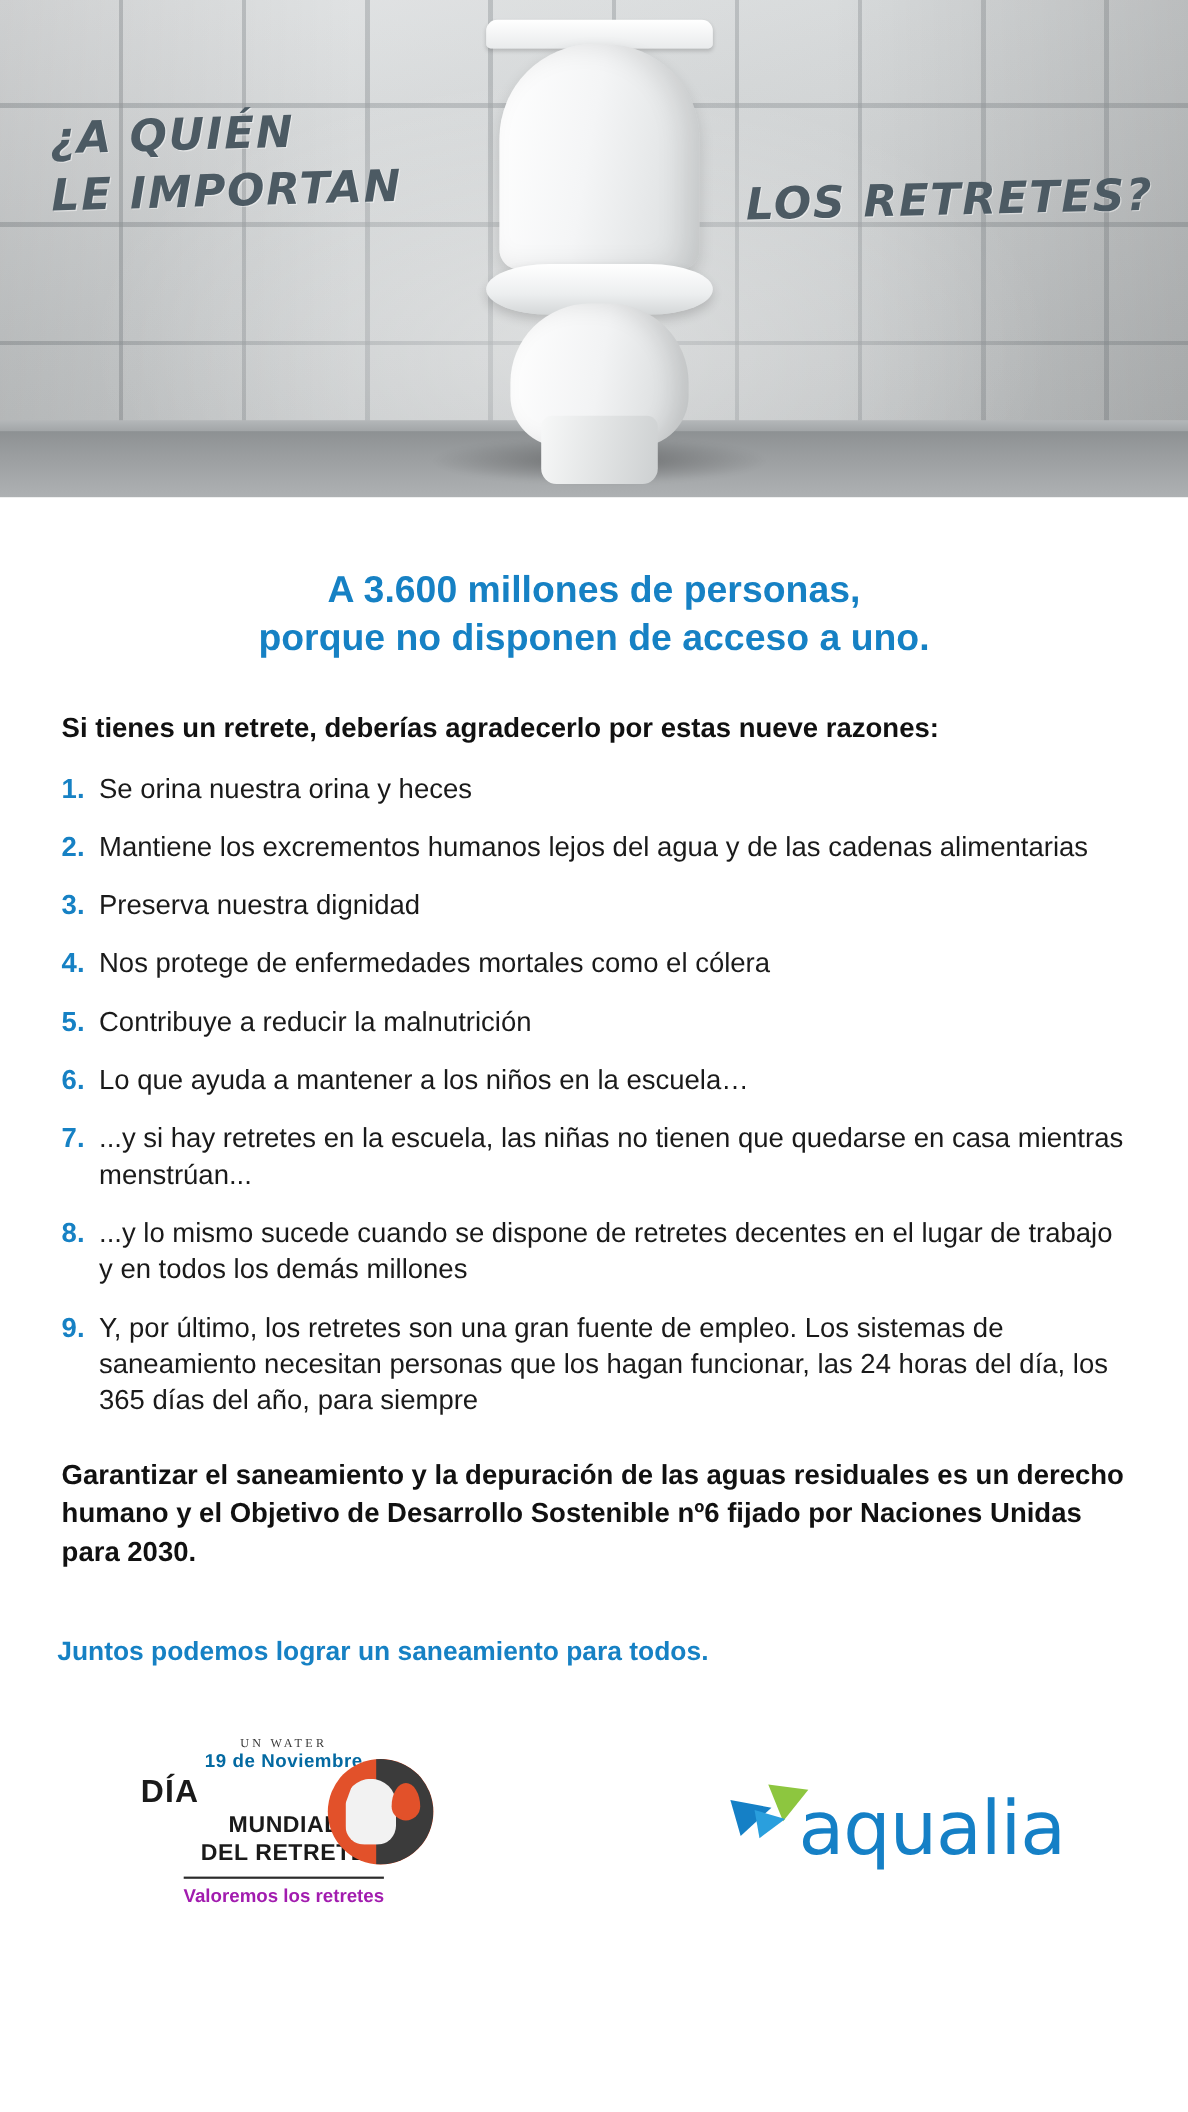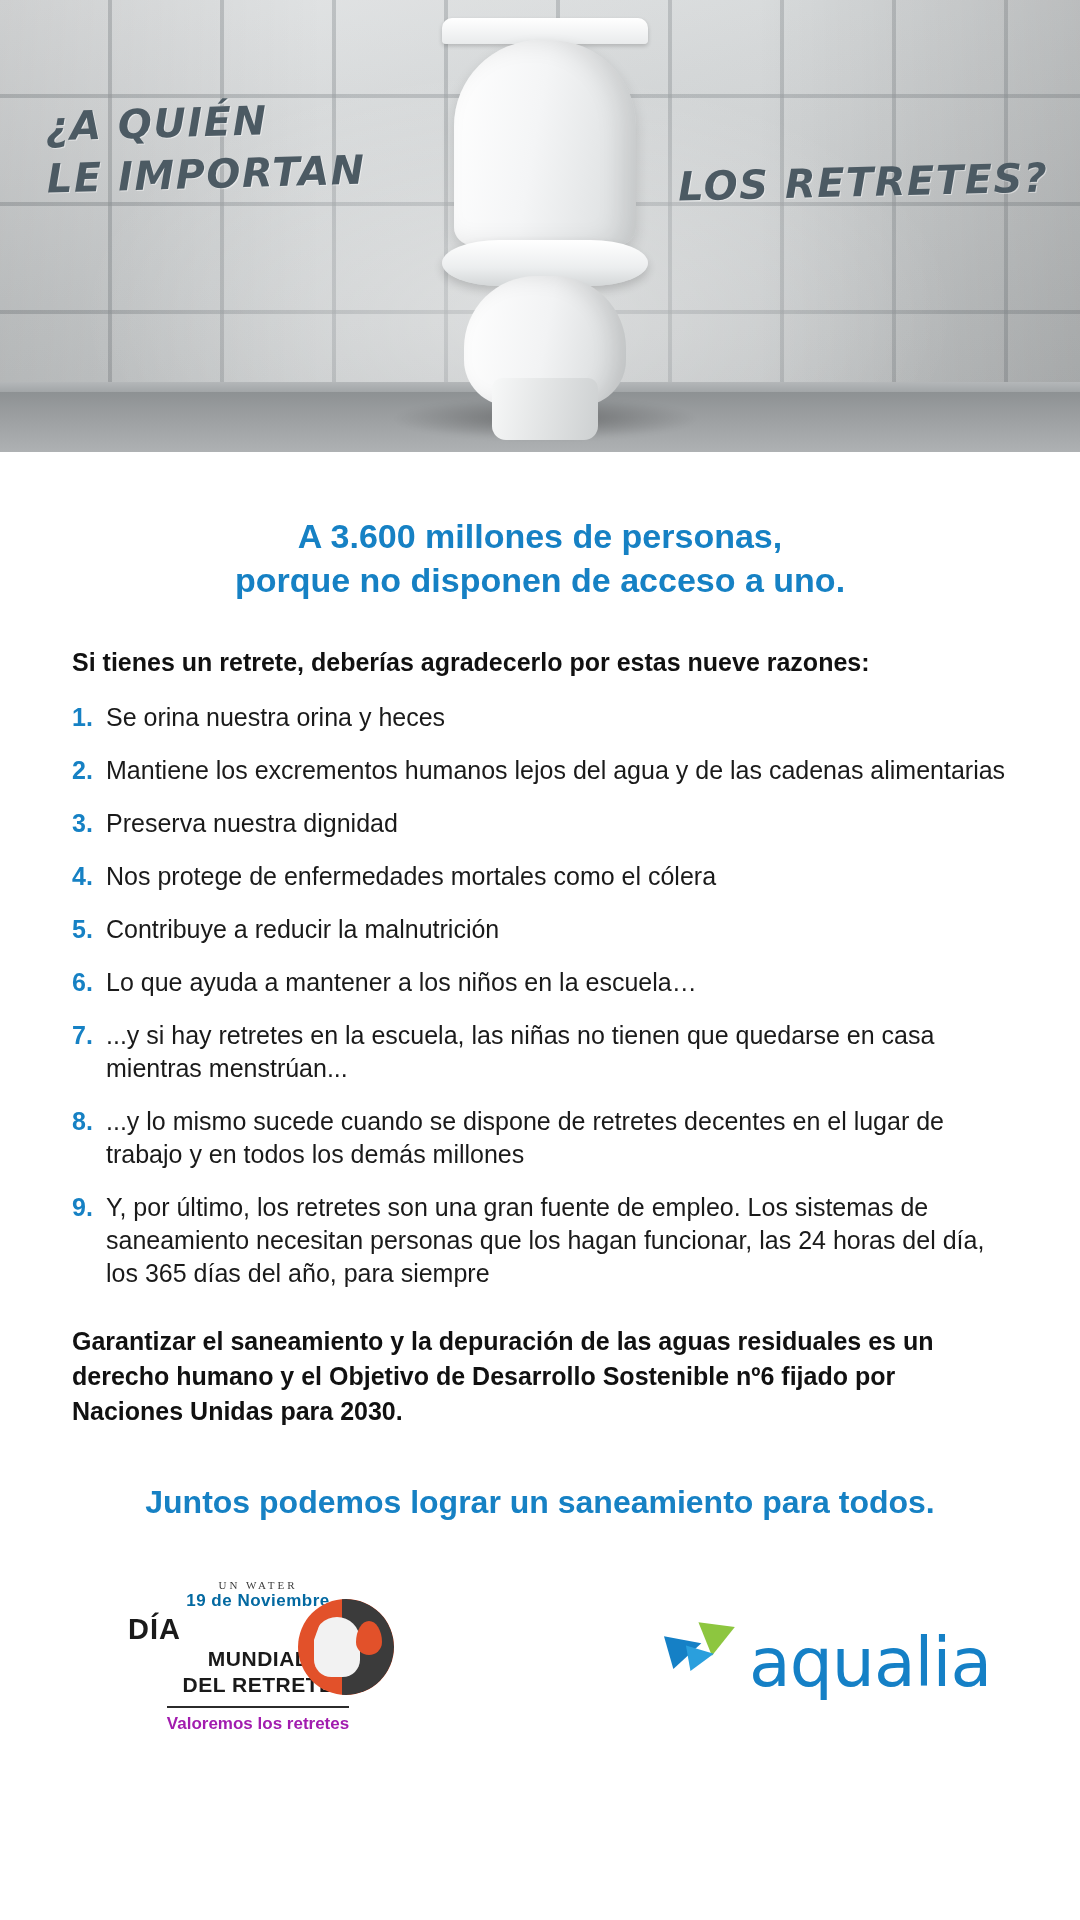--- a/index.html
+++ b/index.html
@@ -111,21 +111,21 @@
     color:#4c5a63;
     font-family:"DejaVu Sans", sans-serif;
     font-weight:700; font-style:italic;
     font-size:40px; line-height:48px;
     letter-spacing:1.5px;
     text-shadow: 1px 1px 0 rgba(255,255,255,.45);
     transform: rotate(-1.4deg);
   }
 
   
-  .content { padding: 0 68px; }
+  .content { padding: 0 52px; }
 
   .headline {
     text-align:center;
     color:#1681c4;
     font-weight:700;
     font-size:34px;
     line-height:44px;
     margin-top: 62px;
   }
 
@@ -163,24 +163,24 @@
   .closing {
     color:#111;
     font-weight:700;
     font-size:25px;
     line-height:35px;
     margin-top: 34px;
     padding-left: 4px;
   }
 
   .slogan1 {
-    text-align:center;
+    text-align:left;
     color:#1681c4;
     font-weight:700;
-    font-size:32px;
+    font-size:24px;
     line-height:38px;
     margin-top: 54px;
   }
   .slogan2 {
     text-align:center;
     color:#1681c4;
     font-weight:700;
     font-size:31px;
     line-height:40px;
     margin-top: 4px;
@@ -257,21 +257,21 @@
   }
   .wtd-circle .drop {
     position:absolute; right:12px; top:22px; width:26px; height:34px;
     background:#e2512a;
     border-radius: 50% 50% 50% 50% / 62% 62% 38% 38%;
   }
 
   
   .aqualia { position:absolute; right:112px; top:48px; width:300px; height:110px; }
   .aqualia .wordmark {
-    position:absolute; left:81px; top:12px;
+    position:absolute; left:58px; top:12px;
     color:#1580c6;
     font-size:68px;
     line-height:76px;
     font-family:"DejaVu Sans", sans-serif;
     letter-spacing:-1px;
   }
   .arrow {
     position:absolute;
     width:0;height:0;
   }

